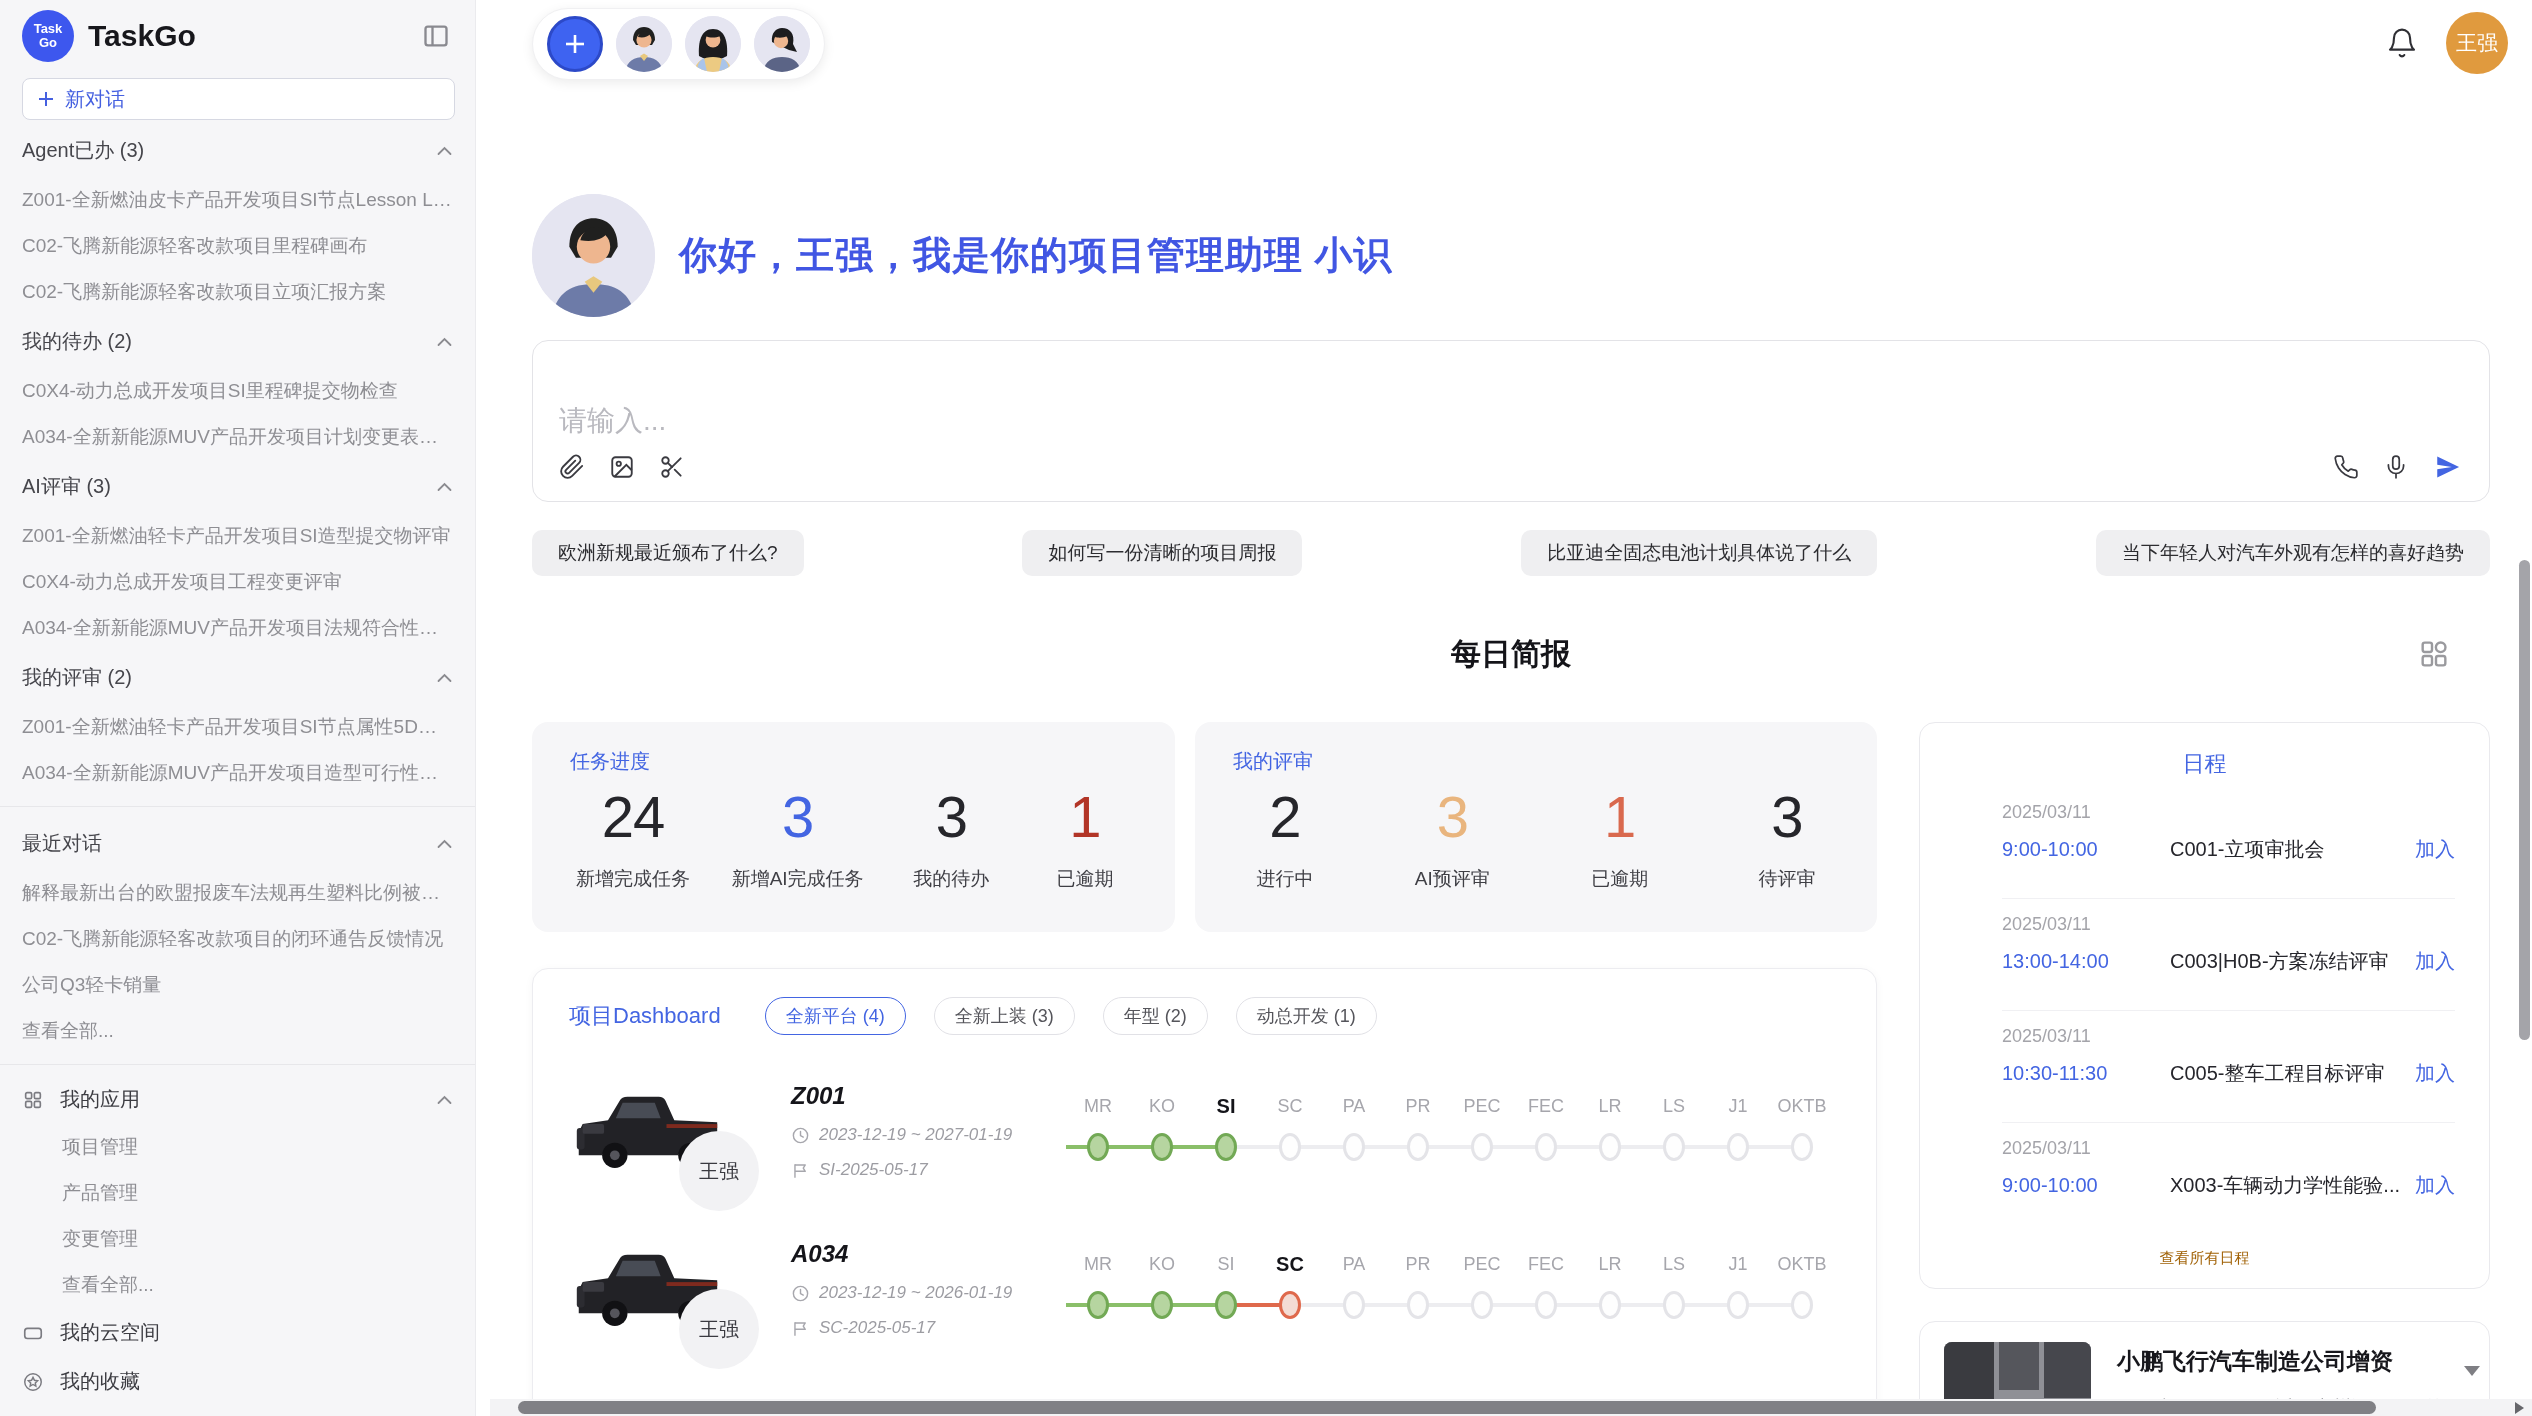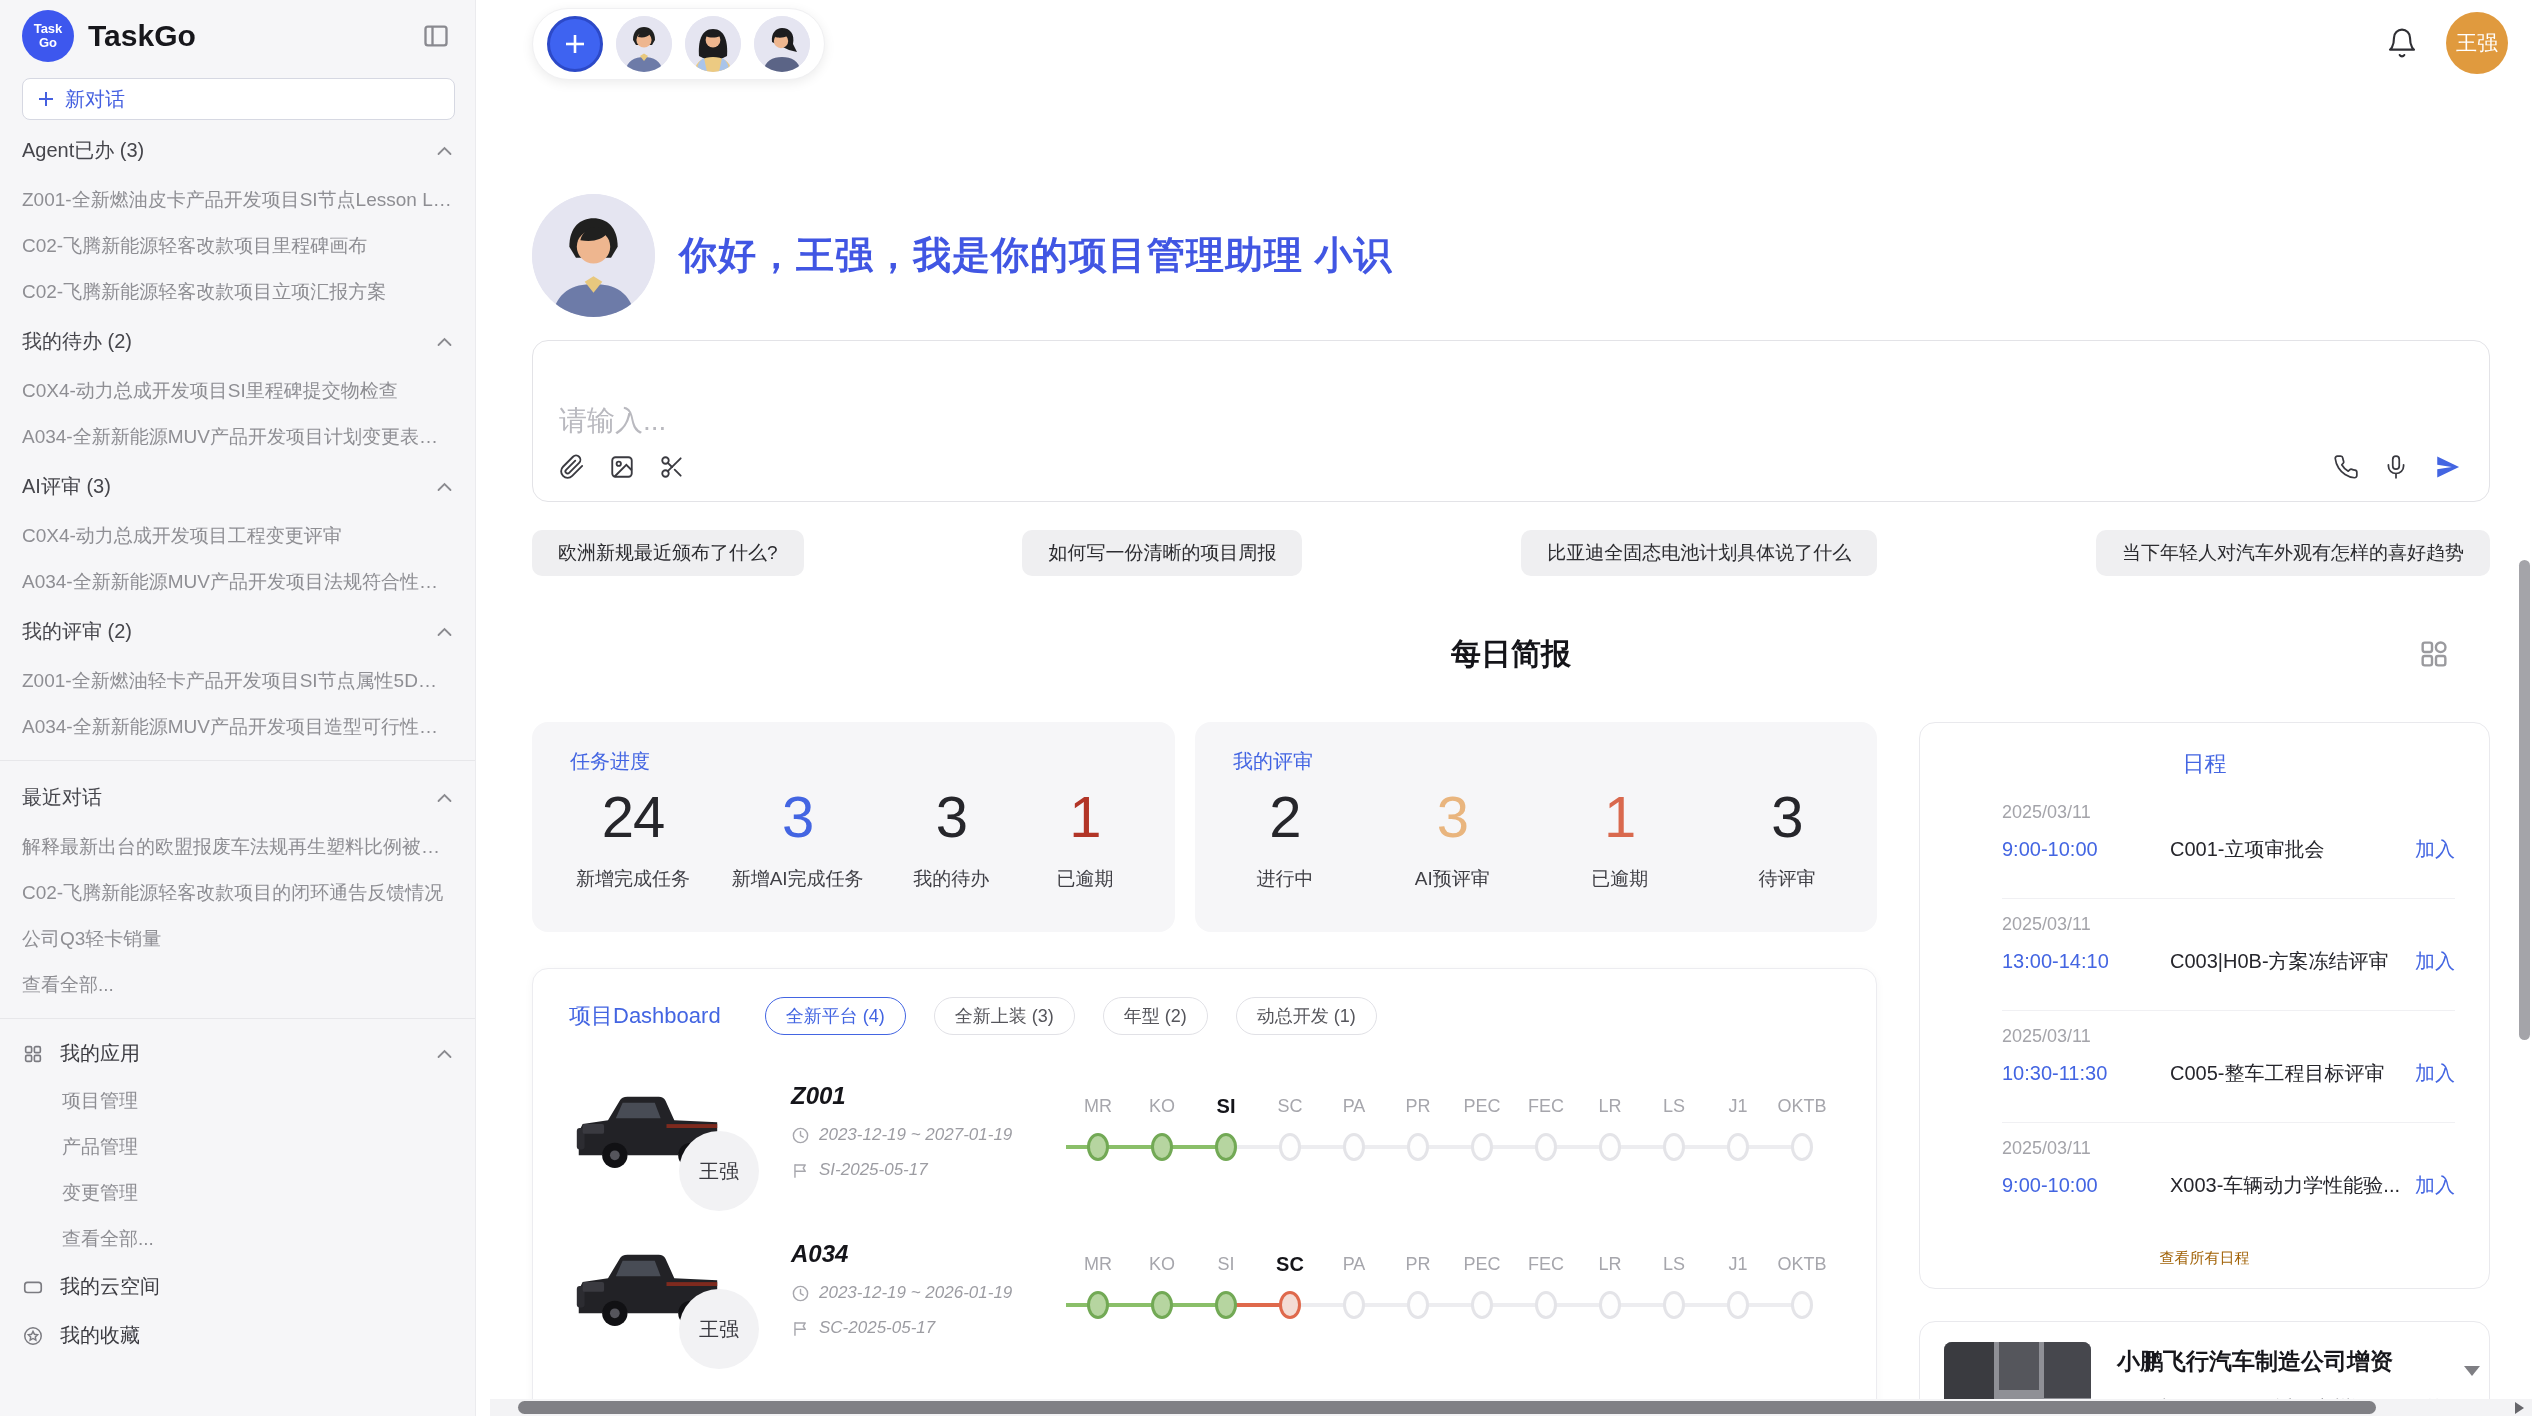--- a/index.html
+++ b/index.html
@@ -184,20 +184,21 @@
       <div class="sb-item">C0X4-动力总成开发项目SI里程碑提交物检查</div>
       <div class="sb-item">A034-全新新能源MUV产品开发项目计划变更表编写</div>
       <div class="sb-sec-head">
         <span>AI评审 (3)</span>
         <span class="ic">
           <svg width="17" height="10" viewBox="0 0 16 10">
             <polyline points="2,8 8,2 14,8" fill="none" stroke="#8b8b90" stroke-width="1.8" stroke-linecap="round"></polyline>
           </svg>
         </span>
       </div>
+      <div class="sb-item">Z001-全新燃油轻卡产品开发项目SI造型提交物评审</div>
       <div class="sb-item">C0X4-动力总成开发项目工程变更评审</div>
       <div class="sb-item">A034-全新新能源MUV产品开发项目法规符合性评审</div>
       <div class="sb-sec-head">
         <span>我的评审 (2)</span>
         <span class="ic">
           <svg width="17" height="10" viewBox="0 0 16 10">
             <polyline points="2,8 8,2 14,8" fill="none" stroke="#8b8b90" stroke-width="1.8" stroke-linecap="round"></polyline>
           </svg>
         </span>
       </div>
@@ -746,21 +747,21 @@
               <div class="si-date">2025/03/11</div>
               <div class="si-row">
                 <span class="si-time">9:00-10:00</span>
                 <span class="si-name">C001-立项审批会</span>
                 <span class="si-join">加入</span>
               </div>
             </div>
             <div class="sched-item">
               <div class="si-date">2025/03/11</div>
               <div class="si-row">
-                <span class="si-time">13:00-14:10</span>
+                <span class="si-time">13:00-14:00</span>
                 <span class="si-name">C003|H0B-方案冻结评审</span>
                 <span class="si-join">加入</span>
               </div>
             </div>
             <div class="sched-item">
               <div class="si-date">2025/03/11</div>
               <div class="si-row">
                 <span class="si-time">10:30-11:30</span>
                 <span class="si-name">C005-整车工程目标评审</span>
                 <span class="si-join">加入</span>

